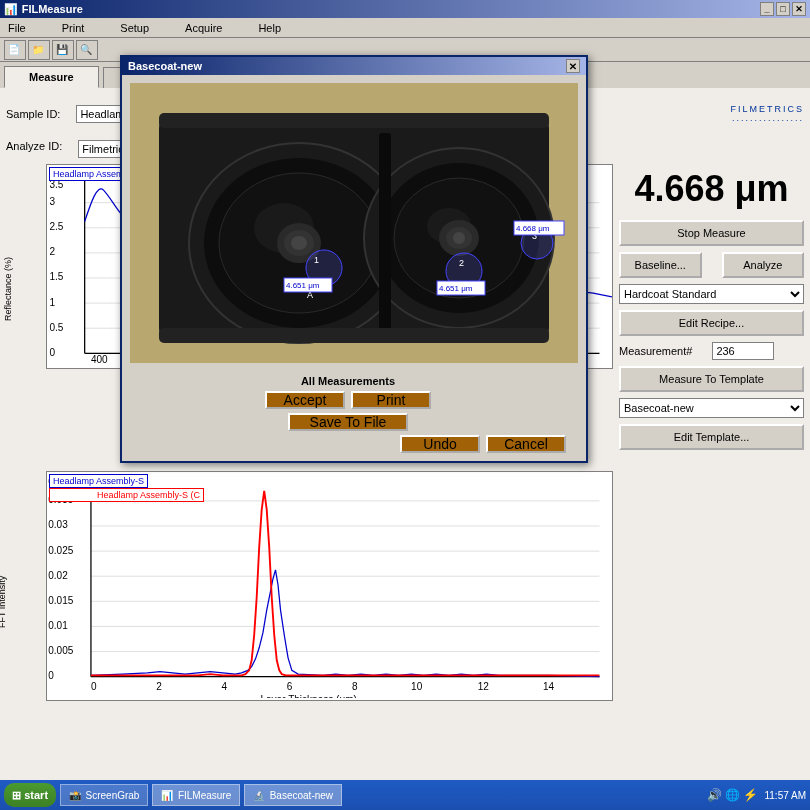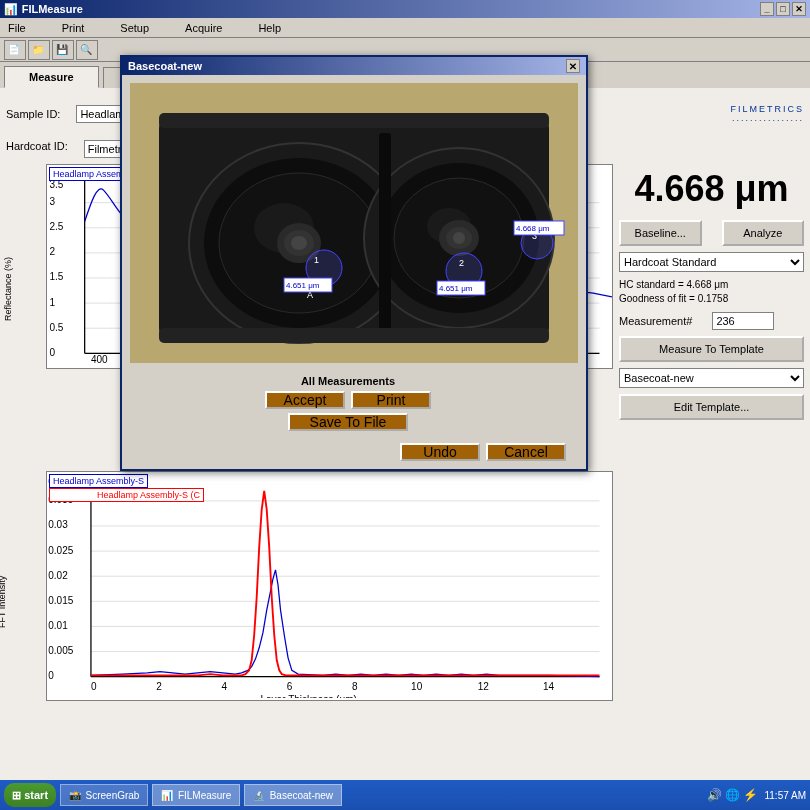--- a/index.html
+++ b/index.html
@@ -369,21 +369,21 @@
       font-size: 14px;
       cursor: pointer;
       display: flex;
       align-items: center;
       justify-content: center;
     }
     #modal-undo-cancel {
       display: flex;
       justify-content: flex-end;
       gap: 6px;
-      margin-top: 12px;
+      margin-top: 4px;
     }
 
     
     #taskbar {
       position: absolute;
       bottom: 0;
       left: 0;
       right: 0;
       height: 30px;
       background: linear-gradient(to bottom, #1f5bc4, #1a4fb0);
@@ -493,21 +493,21 @@
     <label class="info-label">Sample ID:</label>
     <input class="info-input" style="width: 130px;" value="Headlamp Assembly">
     <label class="info-label">Wavelength (nm):</label>
     <input class="info-input" style="width: 50px;" value="">
     <div id="filmetrics-logo">
       <span>FILMETRICS</span>
       <span>................</span>
     </div>
   </div>
   <div style="display:flex; gap:16px; margin-bottom:4px; height:20px;">
-    <label class="info-label">Hardcoat ID:</label>
+    <label class="info-label">Analyze ID:</label>
     <input class="info-input" style="width: 130px;" value="Filmetrics">
     <label class="info-label">Reflectance:</label>
     <input class="info-input" style="width: 50px;" value="">
   </div>
 
   <div id="content-area">
 
     <div id="charts-area">
 
       <div class="chart-wrapper">
@@ -591,37 +591,35 @@
 
             <path id="fft-peak-red" d="M35,162 L60,162 L100,162 L120,162 L130,161 L140,162 L150,162 L155,162 L158,161 L161,158 L163,150 L165,130 L167,100 L169,60 L171,30 L173,15 L175,30 L177,60 L179,100 L181,130 L183,150 L185,158 L187,161 L190,162 L200,162 L220,162 L250,162 L300,162 L440,162"></path>
           </svg>
         </div>
       </div>
     </div>
 
     <div id="right-panel">
       <div id="measurement-value">4.668 μm</div>
 
+      <button class="right-btn">Stop Measure</button>
 
       <div class="right-btn-row">
         <button class="right-btn-half">Baseline...</button>
         <button class="right-btn-half">Analyze</button>
       </div>
 
       <div class="dropdown-row">
         <select class="dropdown-select">
           <option>Hardcoat Standard</option>
         </select>
       </div>
 
-
-      <div class="hc-info">
-        <div>HC standard = 4.668 μm</div>
-        <div>Goodness of fit = 0.1758</div>
-      </div>
+      <button class="right-btn">Edit Recipe...</button>
+
 
       <div class="meas-row">
         <span class="right-label">Measurement#</span>
         <input class="meas-num-input" value="236" style="">
       </div>
 
       <button class="right-btn">Measure To Template</button>
 
       <div class="dropdown-row">
         <select class="dropdown-select">

